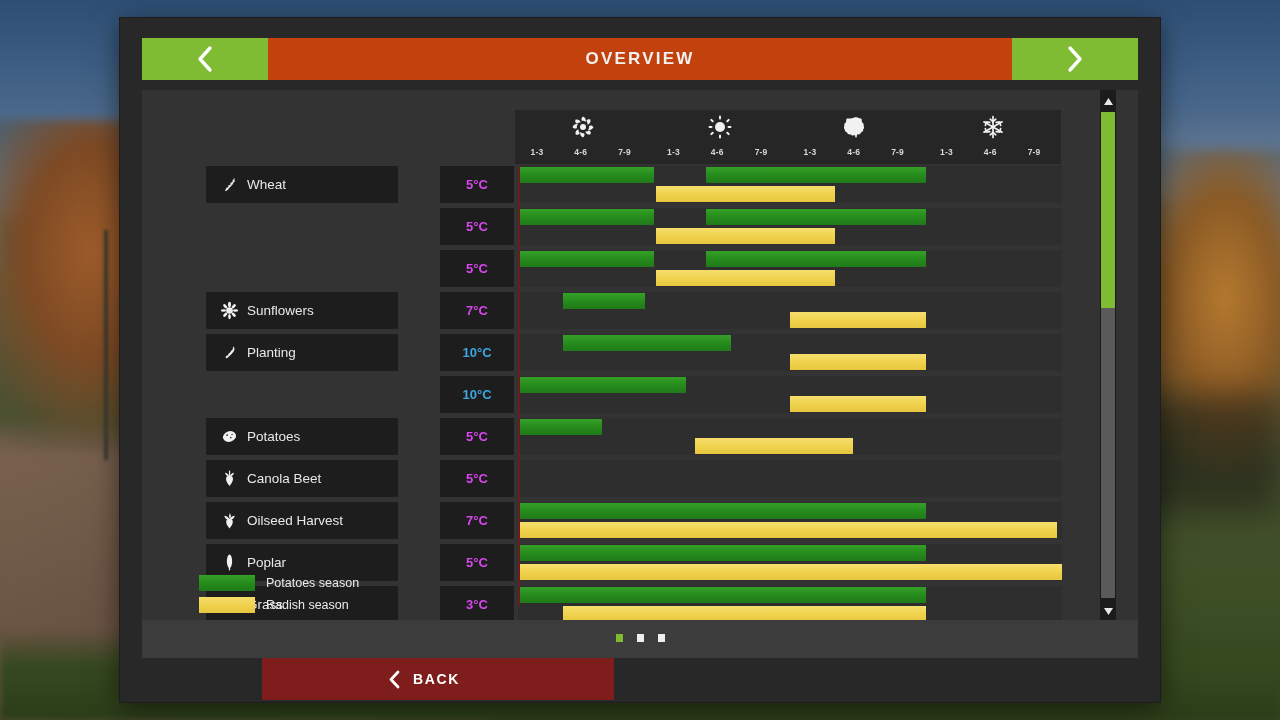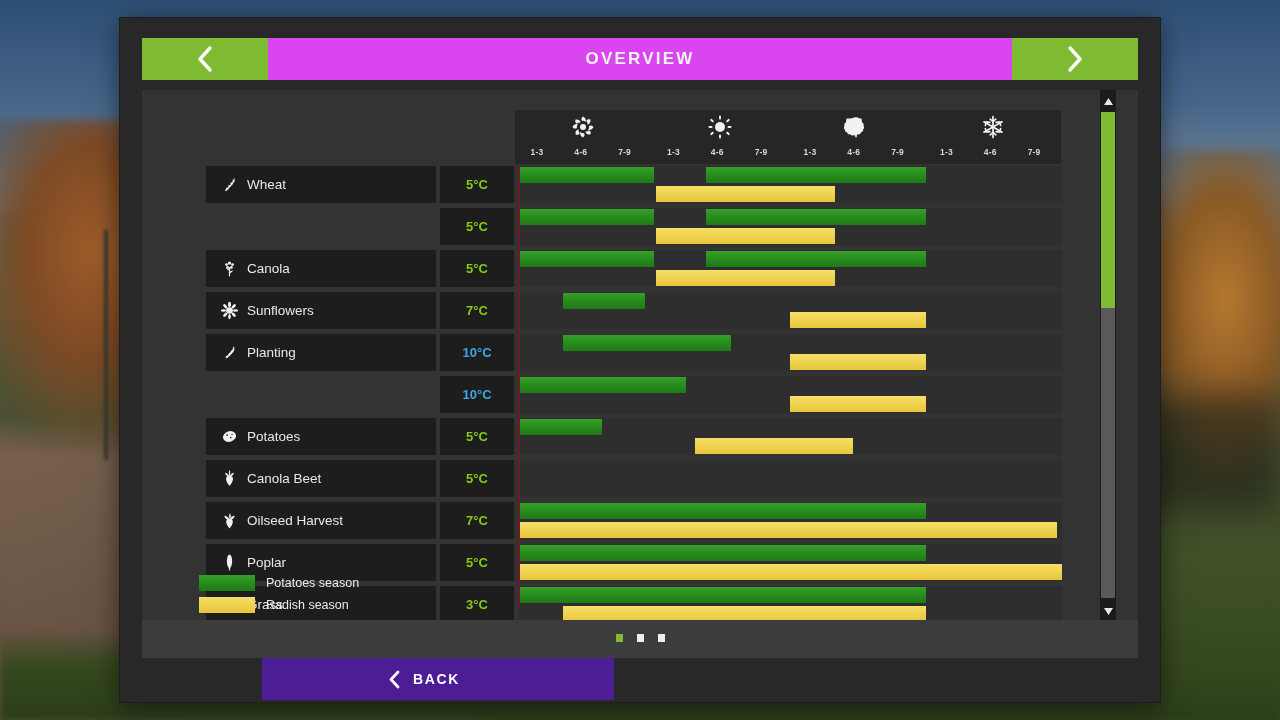--- a/index.html
+++ b/index.html
@@ -71,21 +71,21 @@
 
   
   #titlebar { position: absolute; left: 22px; top: 20px; width: 996px; height: 42px; display: flex; }
   .nav-arrow {
     width: 126px; height: 42px; background: #7fbb33;
     display: flex; align-items: center; justify-content: center;
     cursor: pointer;
   }
   .nav-arrow svg { display: block; }
   .title-plate {
-    flex: 1; background: #d946ef; display: flex; align-items: center; justify-content: center;
+    flex: 1; background: #c2410c; display: flex; align-items: center; justify-content: center;
   }
   .title-plate span {
     color: #f2f2f2; font-size: 17px; font-weight: bold; letter-spacing: 2.2px;
   }
 
   
   #content {
     position: absolute; left: 22px; top: 72px; width: 996px; height: 530px;
     background: #333333;
   }
@@ -109,33 +109,33 @@
   }
   .season-ticks span {
     flex: 1; text-align: center; color: #d8d8d8; font-size: 8.5px; font-weight: bold;
     letter-spacing: .2px;
   }
 
   
   #crop-list { position: absolute; left: 64px; top: 76px; width: 856px; }
   .crop-row { position: relative; height: 37px; margin-bottom: 5px; }
   .crop-name-cell {
-    position: absolute; left: 0; top: 0; width: 230px; height: 37px;
+    position: absolute; left: 0; top: 0; width: 192px; height: 37px;
     background: #1d1d1d; display: flex; align-items: center;
   }
   .crop-icon {
     width: 30px; margin-left: 8px; display: flex; align-items: center; justify-content: center;
     color: #f0f0f0; flex: none;
   }
   .crop-label { color: #e8e8e8; font-size: 13.5px; margin-left: 3px; }
   .crop-temp-cell {
     position: absolute; left: 234px; top: 0; width: 74px; height: 37px;
     background: #1d1d1d; display: flex; align-items: center; justify-content: center;
   }
-  .crop-temp { font-size: 13px; font-weight: bold; color: #84cc16; }
+  .crop-temp { font-size: 13px; font-weight: bold; color: #d946ef; }
   .crop-temp.cold { color: #3ea6e0; }
 
   
   .lane {
     position: absolute; left: 312px; top: 0; width: 544px; height: 37px;
     background: #2e2e2e;
   }
   .bar { position: absolute; height: 16px; }
   .bar.plant { top: 1px; background: linear-gradient(180deg,#35a028 0%,#258a1c 55%,#1f7a18 100%); }
   .bar.harvest { top: 20px; background: linear-gradient(180deg,#f6de6c 0%,#efd14c 55%,#e7c63e 100%); }
@@ -180,21 +180,21 @@
   #pagination {
     position: absolute; left: 0; right: 0; top: 13px; height: 10px;
     display: flex; align-items: center; justify-content: center; gap: 14px;
   }
   .dot { width: 7px; height: 8px; background: #eeeeee; cursor: pointer; }
   .dot.active { background: #7fbb33; }
 
   
   #back-button {
     position: absolute; left: 142px; top: 640px; width: 352px; height: 42px;
-    background: #4c1d95; display: flex; align-items: center; cursor: pointer;
+    background: #7f1d1d; display: flex; align-items: center; cursor: pointer;
   }
   #back-button .bk-chev { margin-left: 126px; display: flex; align-items: center; }
   #back-button .bk-label {
     color: #ffffff; font-size: 14px; font-weight: bold; letter-spacing: 1.6px; margin-left: 11px;
   }
 </style>
 </head>
 <body>
 
 <div id="bg">
@@ -348,37 +348,20 @@
           <div class="crop-temp-cell">
             <span class="crop-temp">5°C</span>
           </div>
           <div class="lane">
             <div class="bar plant" style="left: 0px; width: 136px;"></div>
             <div class="bar plant" style="left: 188.133px; width: 219.867px;"></div>
             <div class="bar harvest" style="left: 138.267px; width: 179.067px;"></div>
           </div>
         </div>
         <div class="crop-row">
-          <div class="crop-name-cell">
-            <span class="crop-icon">
-              <svg width="19" height="19" viewBox="0 0 24 24">
-                <g fill="#f1f1f1">
-        <circle cx="12" cy="5.2" r="2.1"></circle>
-        <circle cx="8.2" cy="7.1" r="1.8"></circle>
-        <circle cx="15.8" cy="7.1" r="1.8"></circle>
-        <circle cx="9.6" cy="10.6" r="1.7"></circle>
-        <circle cx="14.4" cy="10.6" r="1.7"></circle>
-        <rect x="11.2" y="10" width="1.6" height="12" rx="0.8"></rect>
-        <path d="M11.4 14.4c-1.6-.2-3-1.3-3.6-2.9 1.8-.4 3.2.6 3.8 2.2z"></path>
-        <path d="M12.6 17.6c1.6-.2 3-1.3 3.6-2.9-1.8-.4-3.2.6-3.8 2.2z"></path>
-      </g>
-              </svg>
-            </span>
-            <span class="crop-label">Canola</span>
-          </div>
           <div class="crop-temp-cell">
             <span class="crop-temp">5°C</span>
           </div>
           <div class="lane">
             <div class="bar plant" style="left: 0px; width: 136px;"></div>
             <div class="bar plant" style="left: 188.133px; width: 219.867px;"></div>
             <div class="bar harvest" style="left: 138.267px; width: 179.067px;"></div>
           </div>
         </div>
         <div class="crop-row">

